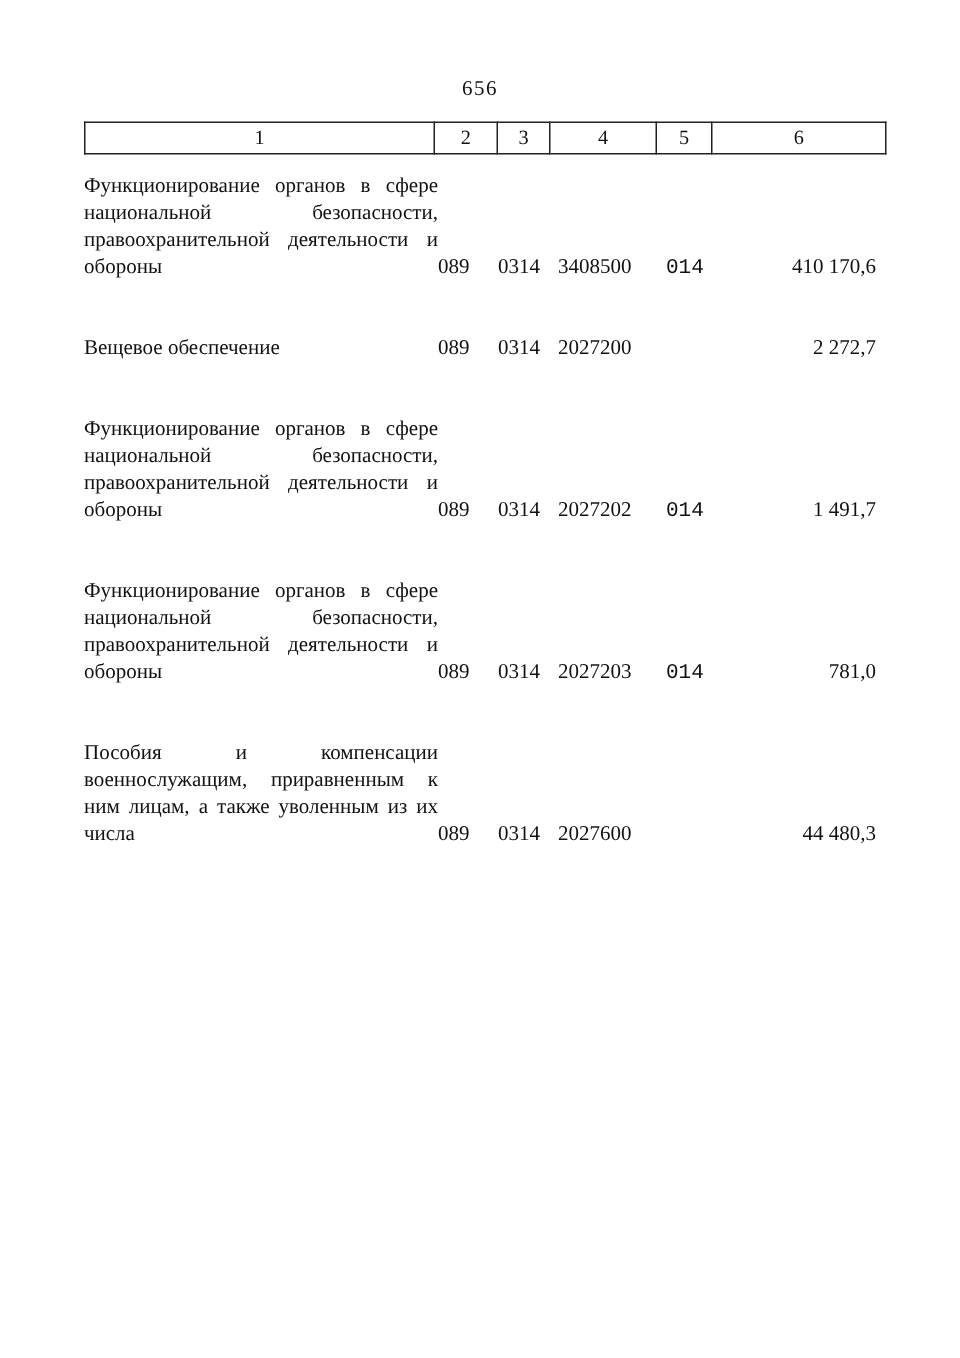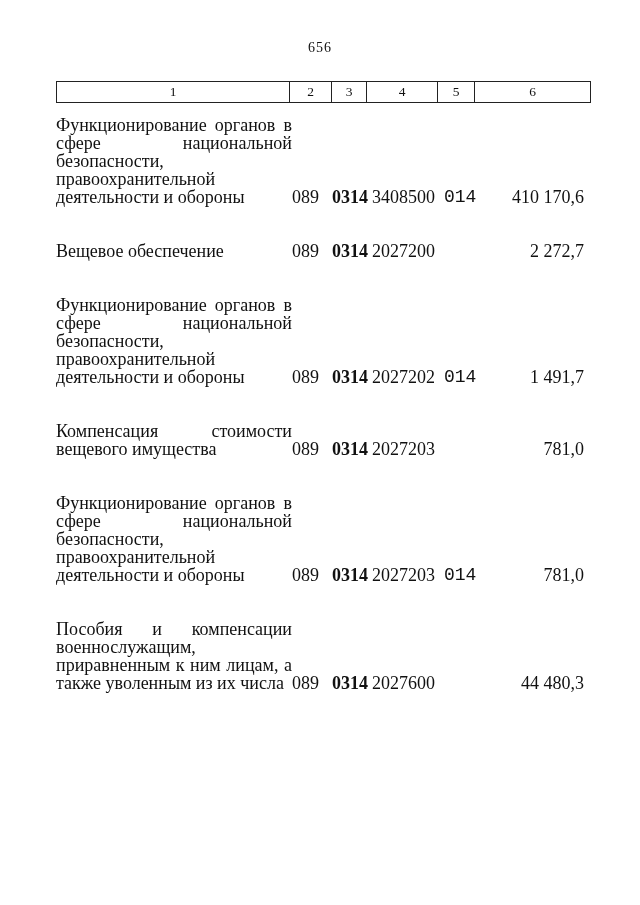--- a/index.html
+++ b/index.html
@@ -10,21 +10,21 @@
   body {
     width: 640px;
     height: 905px;
     position: relative;
     font-family: "Liberation Serif", serif;
     color: #111111;
     overflow: hidden;
   }
   .page-number {
     position: absolute;
-    top: 40px;
+    top: 52px;
     left: 0;
     width: 640px;
     text-align: center;
     font-size: 14px;
     letter-spacing: 1px;
   }
   table.header-table {
     position: absolute;
     top: 81px;
     left: 56px;
@@ -43,21 +43,21 @@
   table.body-table {
     position: absolute;
     top: 104px;
     left: 56px;
     border-collapse: collapse;
     table-layout: fixed;
     width: 528px;
   }
   table.body-table td {
     vertical-align: bottom;
-    font-size: 18px;
+    font-size: 14px;
     line-height: 18px;
     padding: 36px 0 0 0;
   }
   table.body-table tr:first-child td {
     padding-top: 12px;
   }
   td.c-name {
     text-align: justify;
     padding-left: 6px;
     padding-right: 8px;
@@ -71,21 +71,21 @@
     white-space: nowrap;
   }
   .w-name  { width: 232px; }
   .w-ch    { width: 41px; }
   .w-sec   { width: 34px; }
   .w-art   { width: 70px; }
   .w-type  { width: 36px; }
   .w-amt   { width: 115px; }
   .bw-name { width: 236px; }
   .bw-ch   { width: 40px; }
-  .bw-sec  { width: 40px; font-weight: bold; }
+  .bw-sec  { width: 40px; }
   .bw-art  { width: 72px; }
   .bw-type { width: 36px; font-family: Liberation Mono, monospace; }
   .bw-amt  { width: 104px; }
 </style>
 </head>
 <body>
 
 <div>
 
   <div class="page-number">656</div>
@@ -123,28 +123,20 @@
     </tr>
     <tr>
       <td class="c-name bw-name">Функционирование органов в сфере национальной безопасности, правоохранительной деятельности и обороны</td>
       <td class="c-code bw-ch">089</td>
       <td class="c-code bw-sec">0314</td>
       <td class="c-code bw-art">2027202</td>
       <td class="c-code bw-type">014</td>
       <td class="c-amount bw-amt">1 491,7</td>
     </tr>
     <tr>
-      <td class="c-name bw-name">Компенсация стоимости вещевого имущества</td>
-      <td class="c-code bw-ch">089</td>
-      <td class="c-code bw-sec">0314</td>
-      <td class="c-code bw-art">2027203</td>
-      <td class="c-code bw-type"></td>
-      <td class="c-amount bw-amt">781,0</td>
-    </tr>
-    <tr>
       <td class="c-name bw-name">Функционирование органов в сфере национальной безопасности, правоохранительной деятельности и обороны</td>
       <td class="c-code bw-ch">089</td>
       <td class="c-code bw-sec">0314</td>
       <td class="c-code bw-art">2027203</td>
       <td class="c-code bw-type">014</td>
       <td class="c-amount bw-amt">781,0</td>
     </tr>
     <tr>
       <td class="c-name bw-name">Пособия и компенсации военнослужащим, приравненным к ним лицам, а также уволенным из их числа</td>
       <td class="c-code bw-ch">089</td>

